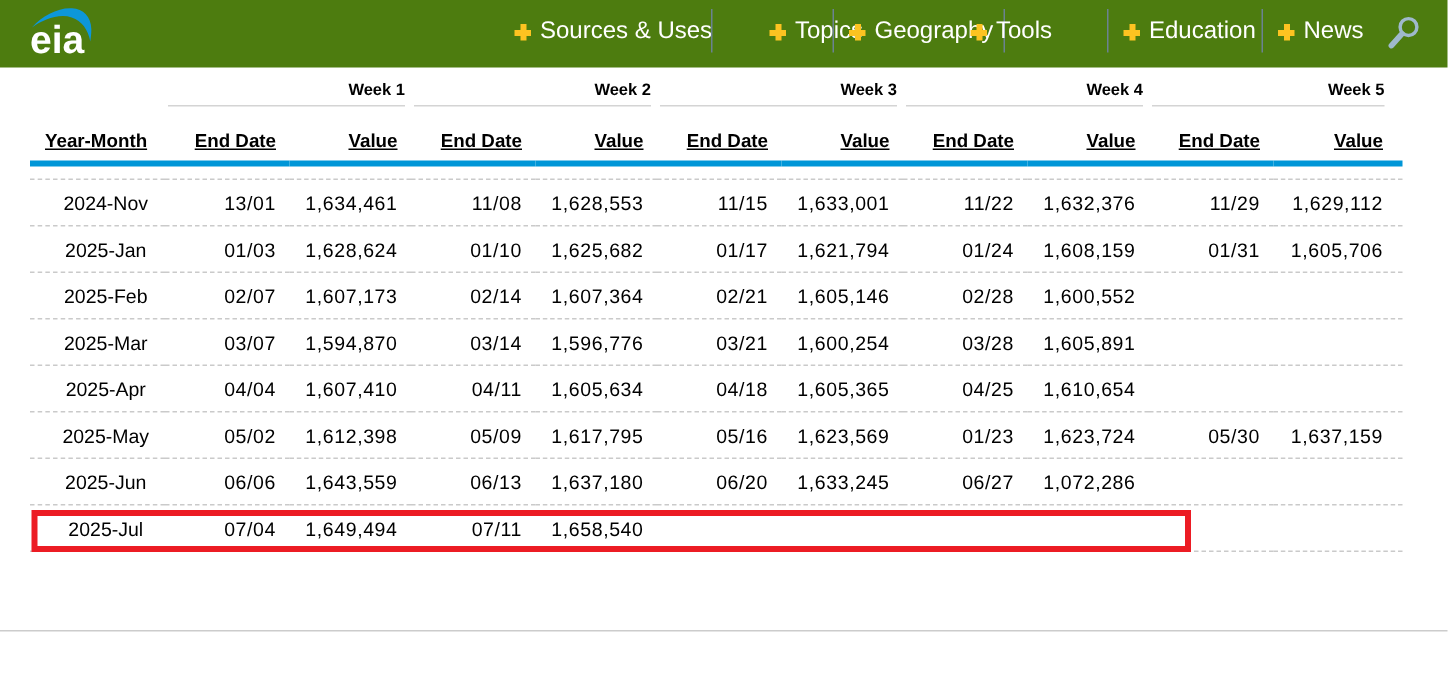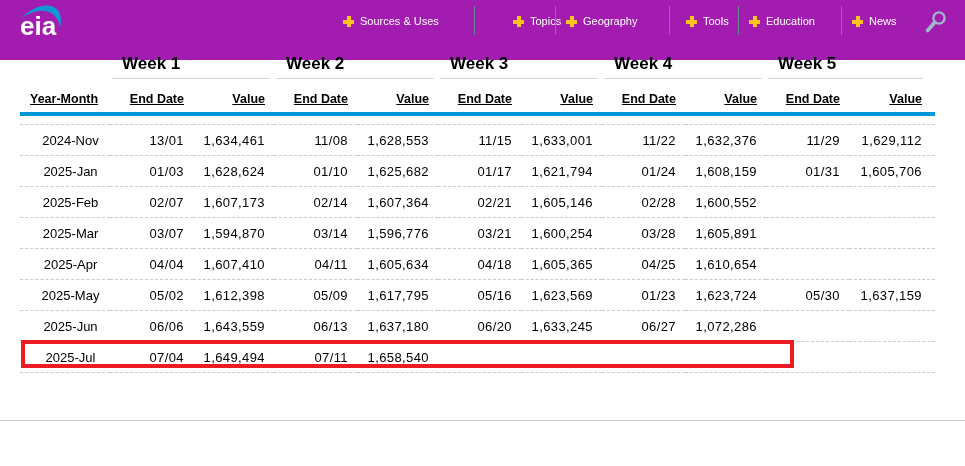--- a/index.html
+++ b/index.html
@@ -1,35 +1,35 @@
 <!DOCTYPE html>
 <html><head>
 <meta charset="utf-8">
 <style>
   html,body{margin:0;padding:0;width:965px;height:466px;overflow:hidden;background:#fff;
     font-family:"Liberation Sans", sans-serif;}
   
-  .topbar{position:absolute;left:0;top:0;width:965px;height:60px;background:#a21caf;}
+  .topbar{position:absolute;left:0;top:0;width:965px;height:45px;background:#4d7c0f;}
   .logo{position:absolute;left:20px;top:0;width:70px;height:45px;}
   .ni{position:absolute;top:0;height:42px;display:flex;align-items:center;
-    color:#fff;font-size:11px;white-space:nowrap;padding-bottom:2px;}
+    color:#fff;font-size:16px;white-space:nowrap;padding-bottom:2px;}
   .plus{position:relative;width:11px;height:11px;margin-right:6px;display:inline-block;}
   .plus:before{content:"";position:absolute;left:0;top:4px;width:11px;height:4px;background:#fdc321;}
   .plus:after{content:"";position:absolute;left:4px;top:0;width:4px;height:11px;background:#fdc321;}
   .sep{position:absolute;top:6px;width:1px;height:29px;background:#6b8292;}
   .searchbtn{position:absolute;left:920px;top:5px;}
   
   table{position:absolute;left:20px;top:48px;border-collapse:collapse;table-layout:fixed;
     font-size:12.5px;color:#000;}
   th,td{padding:0;margin:0;font-weight:normal;}
   td{font-size:13px;}
   tr.weeks th{height:26px;vertical-align:top;}
   tr.weeks .wk{font-weight:bold;text-align:left;}
-  tr.weeks .wk div{font-size:17px;border-bottom:1px solid #d4d4d4;margin-left:2px;margin-right:4px;
-    padding-left:10px;padding-bottom:4px;padding-top:6px;text-align:left;}
+  tr.weeks .wk div{font-size:11px;border-bottom:1px solid #d4d4d4;margin-left:2px;margin-right:4px;
+    padding-left:10px;padding-bottom:4px;padding-top:6px;text-align:right;}
   tr.weeks .wk.w5 div{margin-right:12px;}
   tr.cols th{font-weight:bold;height:27px;vertical-align:bottom;padding-bottom:6px;border-bottom:4px solid #0096d7;text-decoration:underline;}
   tr.cols th.ym{text-align:left;padding-left:10px;}
   tr.cols th.ed,tr.cols th.v{text-align:right;padding-right:9px;}
   tr.cols th.v5{padding-right:13px;}
   tr.spacer td{height:8px;border-bottom:1px dashed #cacaca;}
   tr.data td{height:30px;border-bottom:1px dashed #cacaca;}
   td.ym{text-align:center;padding-left:11px;}
   td.r{text-align:right;padding-right:9px;letter-spacing:0.4px;}
   td.r5{text-align:right;padding-right:13px;letter-spacing:0.4px;}
@@ -43,21 +43,21 @@
   <svg class="logo" viewBox="0 0 70 45">
     <path d="M1.3 18.3 C 8 10.5, 19 4.9, 28 5.5 C 35.5 6.0, 40.8 11.0, 40.9 19.5 C 40.9 22.3, 40.6 25.2, 40.2 27.6 C 38.8 19.8, 34.5 13.8, 27.8 11.6 C 19 8.8, 8.5 13.2, 1.3 18.3 Z" fill="#0d97d9"></path>
     <text x="0" y="35" font-size="26" font-weight="bold" fill="#fff" font-family="Liberation Sans, sans-serif">eia</text>
   </svg>
   <div class="ni" style="left:343px"><span class="plus"></span>Sources &amp; Uses</div>
   <div class="sep" style="left:474px"></div>
   <div class="ni" style="left:513px"><span class="plus"></span>Topics</div>
   <div class="sep" style="left:555px"></div>
   <div class="ni" style="left:566px"><span class="plus"></span>Geography</div>
   <div class="sep" style="left:669px"></div>
-  <div class="ni" style="left:686px"><span class="plus"></span>Tools</div>
+  <div class="ni" style="left:647px"><span class="plus"></span>Tools</div>
   <div class="sep" style="left:738px"></div>
   <div class="ni" style="left:749px"><span class="plus"></span>Education</div>
   <div class="sep" style="left:841px"></div>
   <div class="ni" style="left:852px"><span class="plus"></span>News</div>
   <svg class="searchbtn" width="30" height="34" viewBox="0 0 30 34">
     <circle cx="19" cy="13" r="5.6" fill="none" stroke="#9fb9cc" stroke-width="2.3"></circle>
     <line x1="14.6" y1="17.6" x2="7.6" y2="25.4" stroke="#9fb9cc" stroke-width="3.8" stroke-linecap="round"></line>
   </svg>
 </div>
 

